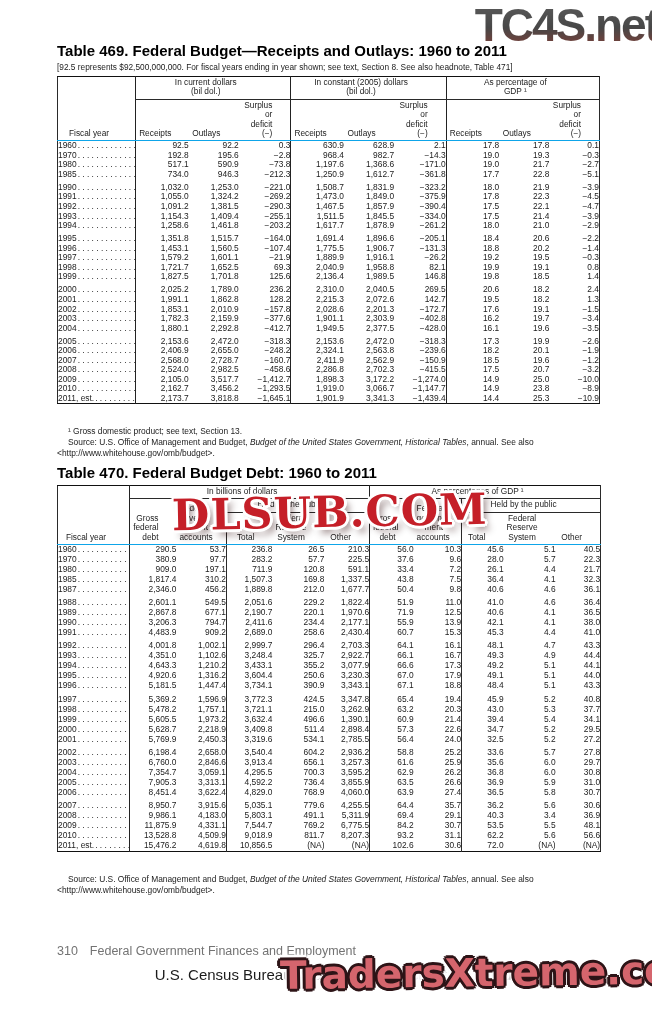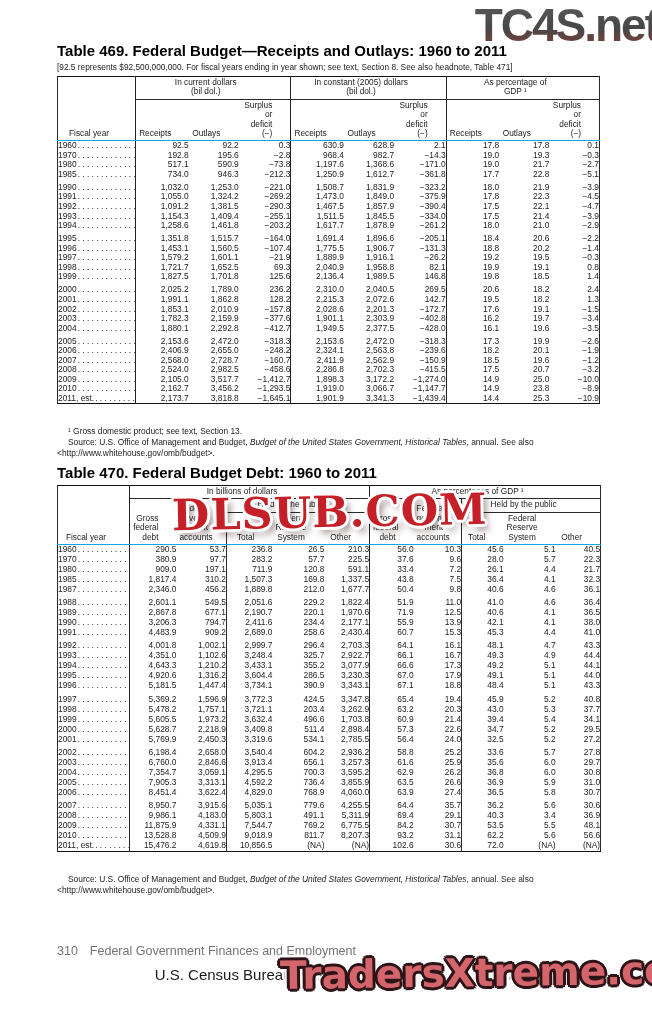--- a/index.html
+++ b/index.html
@@ -658,21 +658,21 @@
             <td class="num pr3">17.3</td>
             <td class="num s pr6">49.2</td>
             <td class="num pr8">5.1</td>
             <td class="num pr4">44.1</td>
           </tr>
           <tr>
             <td class="year"><span>1995</span><span class="dots">. . . . . . . . . . . . . . . . . . . .</span></td>
             <td class="num sb pr6">4,920.6</td>
             <td class="num pr3">1,316.2</td>
             <td class="num s pr6">3,604.4</td>
-            <td class="num pr8">286.5</td>
+            <td class="num pr8">250.6</td>
             <td class="num pr3">3,230.3</td>
             <td class="num sb pr6">67.0</td>
             <td class="num pr3">17.9</td>
             <td class="num s pr6">49.1</td>
             <td class="num pr8">5.1</td>
             <td class="num pr4">44.0</td>
           </tr>
           <tr>
             <td class="year"><span>1996</span><span class="dots">. . . . . . . . . . . . . . . . . . . .</span></td>
             <td class="num sb pr6">5,181.5</td>
@@ -697,35 +697,35 @@
             <td class="num pr3">19.4</td>
             <td class="num s pr6">45.9</td>
             <td class="num pr8">5.2</td>
             <td class="num pr4">40.8</td>
           </tr>
           <tr>
             <td class="year"><span>1998</span><span class="dots">. . . . . . . . . . . . . . . . . . . .</span></td>
             <td class="num sb pr6">5,478.2</td>
             <td class="num pr3">1,757.1</td>
             <td class="num s pr6">3,721.1</td>
-            <td class="num pr8">203.4</td>
+            <td class="num pr8">215.0</td>
             <td class="num pr3">3,262.9</td>
             <td class="num sb pr6">63.2</td>
             <td class="num pr3">20.3</td>
             <td class="num s pr6">43.0</td>
             <td class="num pr8">5.3</td>
             <td class="num pr4">37.7</td>
           </tr>
           <tr>
             <td class="year"><span>1999</span><span class="dots">. . . . . . . . . . . . . . . . . . . .</span></td>
             <td class="num sb pr6">5,605.5</td>
             <td class="num pr3">1,973.2</td>
             <td class="num s pr6">3,632.4</td>
             <td class="num pr8">496.6</td>
-            <td class="num pr3">1,703.8</td>
+            <td class="num pr3">1,390.1</td>
             <td class="num sb pr6">60.9</td>
             <td class="num pr3">21.4</td>
             <td class="num s pr6">39.4</td>
             <td class="num pr8">5.4</td>
             <td class="num pr4">34.1</td>
           </tr>
           <tr>
             <td class="year"><span>2000</span><span class="dots">. . . . . . . . . . . . . . . . . . . .</span></td>
             <td class="num sb pr6">5,628.7</td>
             <td class="num pr3">2,218.9</td>

